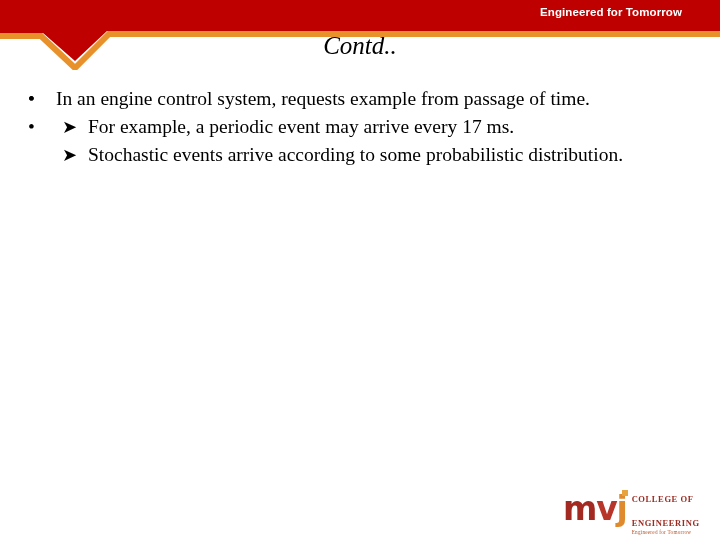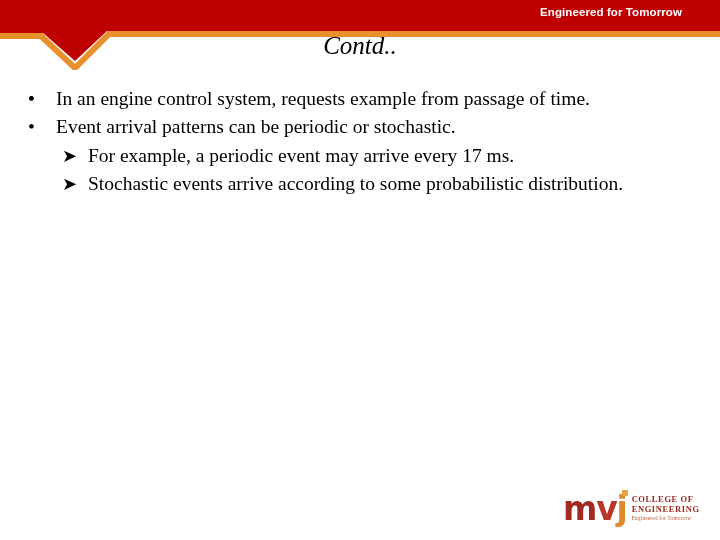--- a/index.html
+++ b/index.html
@@ -155,20 +155,21 @@
     justify-content: center;
     font-family: "Liberation Serif", "DejaVu Serif", serif;
   }
   .logo-line1, .logo-line2 {
     color: #9d2a20;
     font-size: 8.5px;
     letter-spacing: 0.6px;
     font-weight: bold;
     line-height: 10px;
     white-space: nowrap;
+    margin-top: 14px;
   }
   .logo-line3 {
     color: #b6542c;
     font-size: 5.2px;
     letter-spacing: 0.25px;
     line-height: 8px;
     white-space: nowrap;
   }
 </style>
 </head>
@@ -194,21 +195,20 @@
     <ul class="level1">
       <li class="bullet">
         <span class="marker">•</span>
       </li>
       <li class="bullet">
         <span class="marker">•</span>
         <span>In an engine control system, requests example from passage of time.</span>
       </li>
       <li class="bullet">
         <span class="marker">•</span>
-        <span>Event arrival patterns can be periodic or stochastic.</span>
       </li>
     </ul>
 
     <ul class="level2">
       <li class="subbullet wide">
         <span class="marker">➤</span>
         <span>For example, a periodic event may arrive every 17 ms.</span>
       </li>
       <li class="subbullet tight">
         <span class="marker">➤</span>

